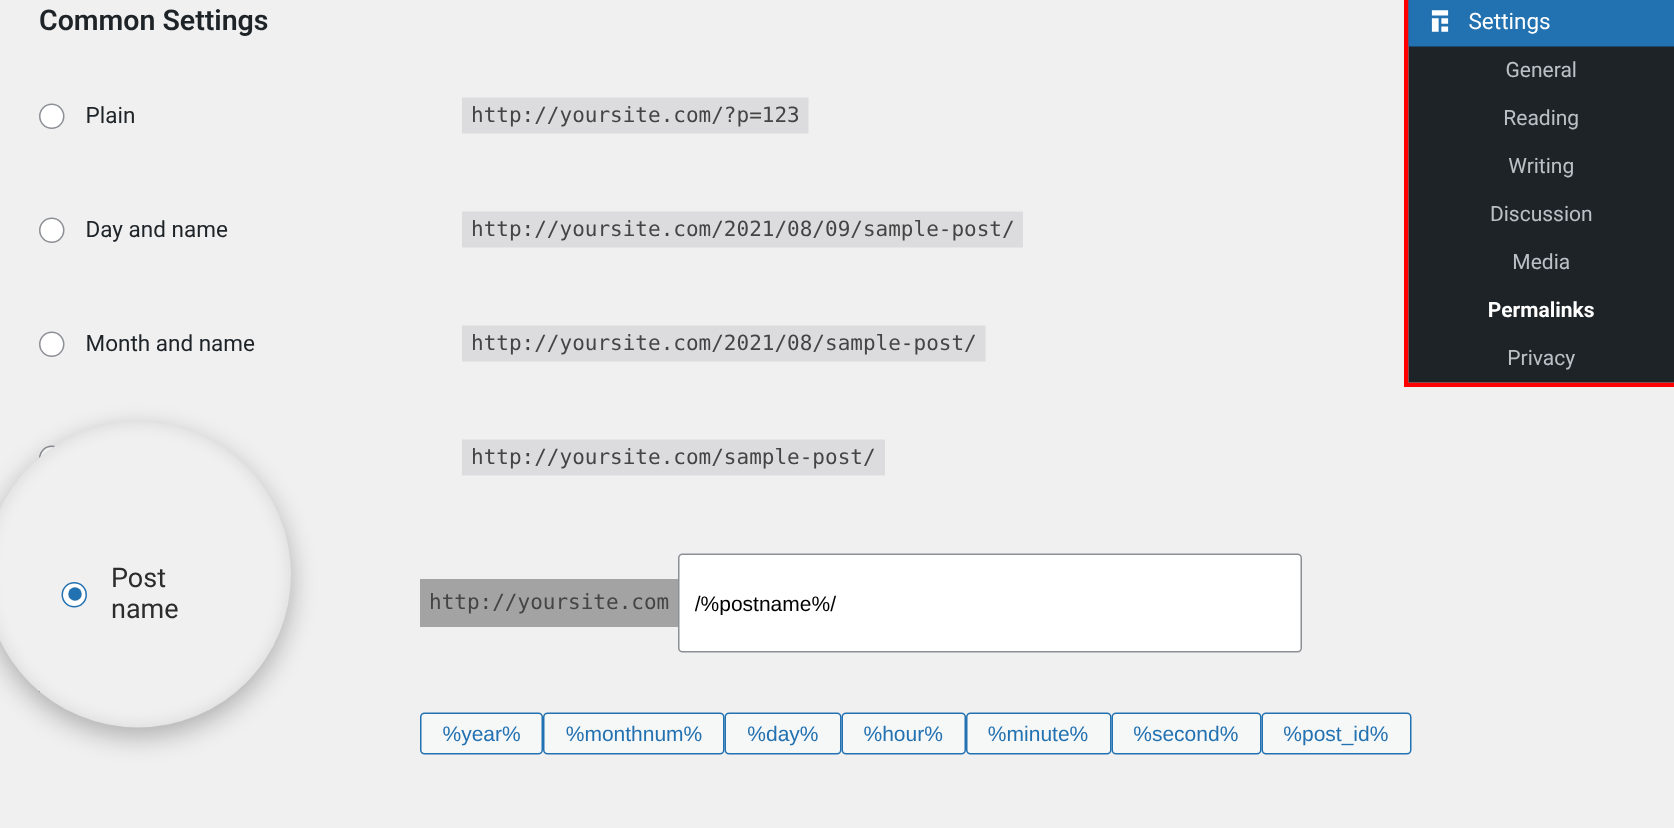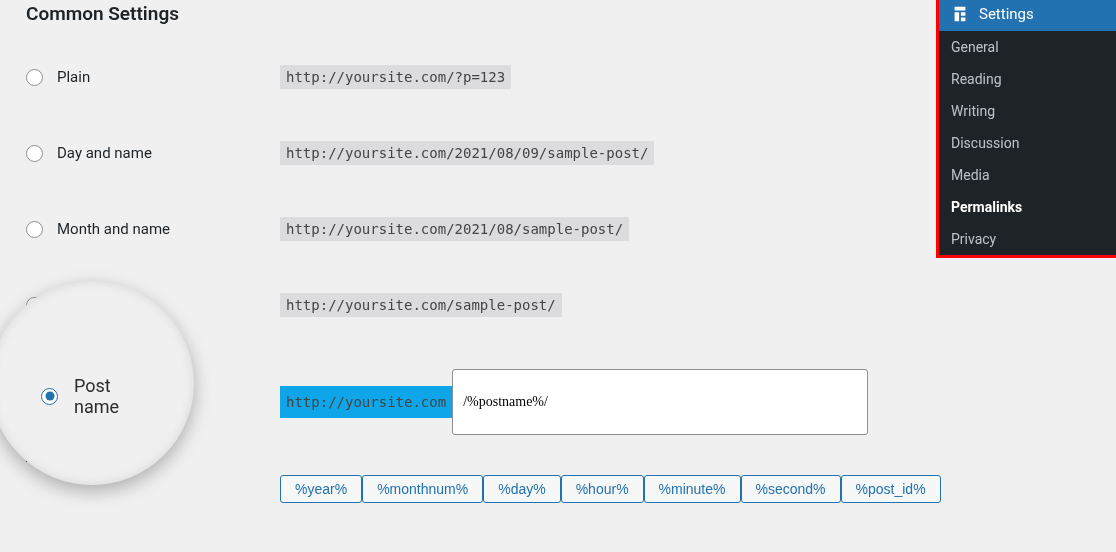--- a/index.html
+++ b/index.html
@@ -66,42 +66,43 @@
       font-size: 18px;
       color: #2c2c2c;
     }
     .url-sample {
       font-family: Consolas, Monaco, monospace;
       font-size: 14px;
       background: #dcdcde;
       color: #444;
       padding: 4px 6px;
       display: inline-block;
+      margin-left: 28px;
     }
     .custom-row {
       display: flex;
       align-items: center;
       margin-bottom: 14px;
     }
     .custom-left {
       width: 254px;
       flex-shrink: 0;
       display: flex;
       align-items: center;
     }
     .url-prefix {
       font-family: Consolas, Monaco, monospace;
       font-size: 14px;
-      background: #0ea5e9;
+      background: #a3a3a3;
       color: #444;
       padding: 8px 6px;
       display: inline-block;
     }
     .custom-input {
-      font-family: Liberation Serif, serif;
+      font-family: Liberation Sans, sans-serif;
       font-size: 14px;
       padding: 24px 10px;
       border: 1px solid #8c8f94;
       border-radius: 3px;
       width: 416px;
       background: #fff;
     }
     .tags-label {
       font-size: 14px;
       color: #1d2327;
@@ -169,20 +170,21 @@
     .sidebar-header svg {
       width: 18px;
       height: 18px;
       margin-right: 10px;
       flex-shrink: 0;
     }
     .sidebar-item {
       padding: 8px 12px;
       cursor: pointer;
       color: rgba(240,246,252,0.75);
+      text-align: center;
     }
     .sidebar-item.active {
       color: #fff;
       font-weight: 700;
     }
   </style>
 </head>
 <body>
 
 <div class="content">

